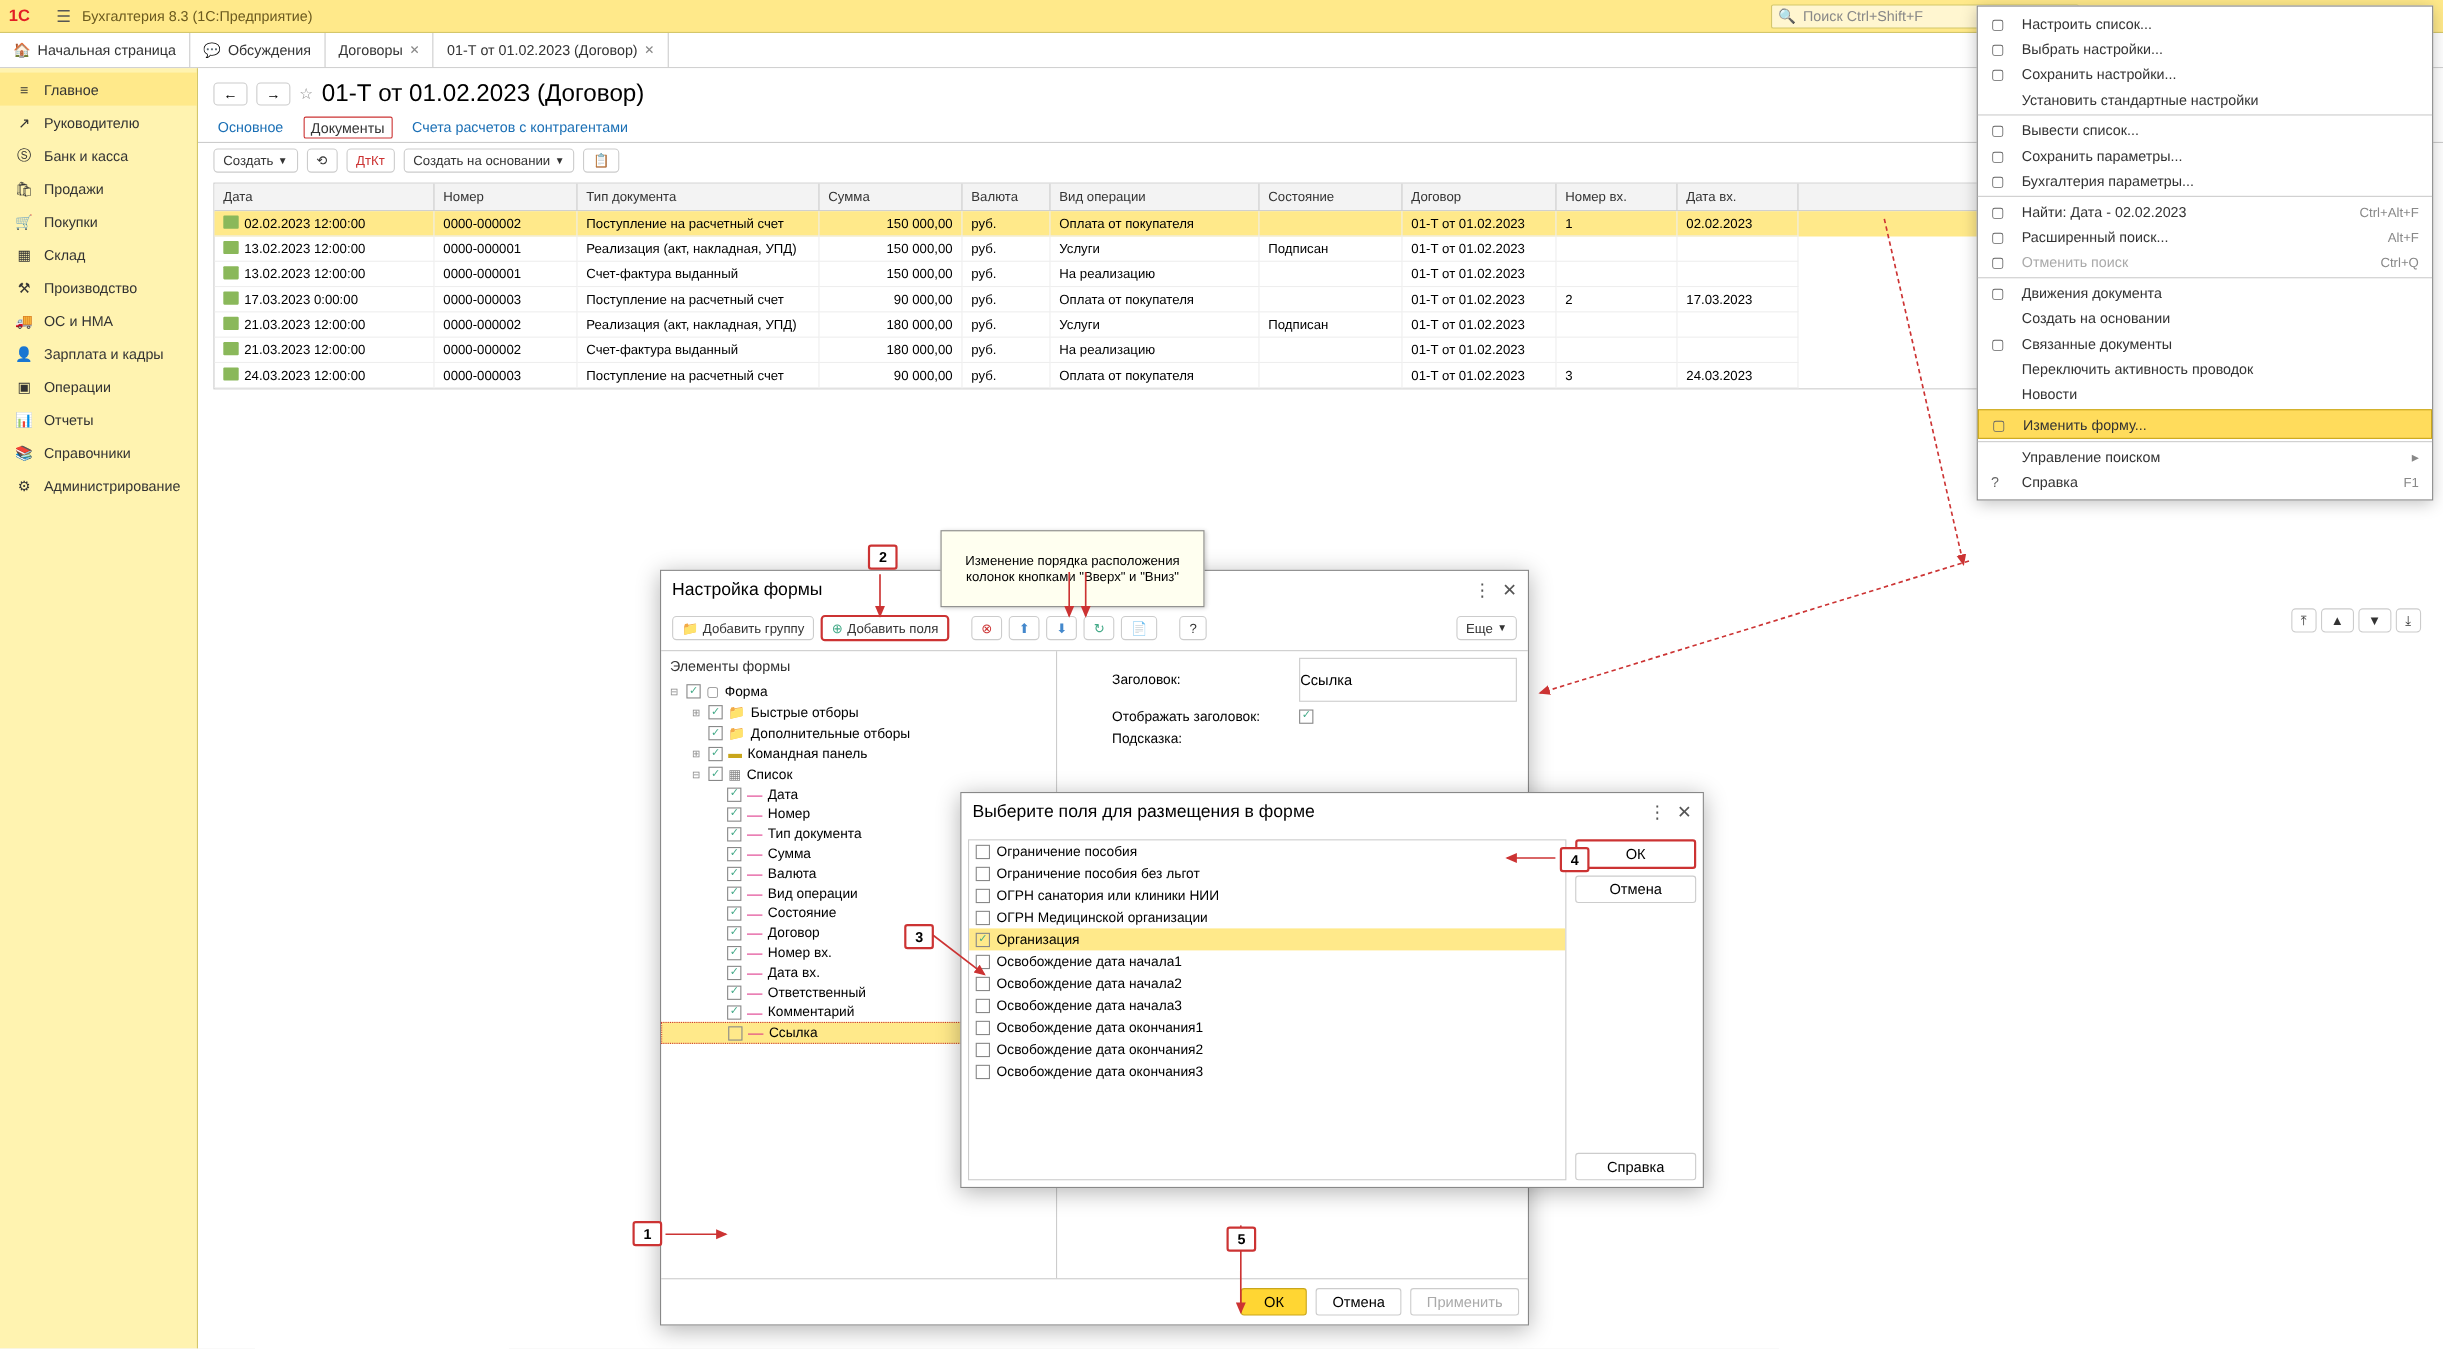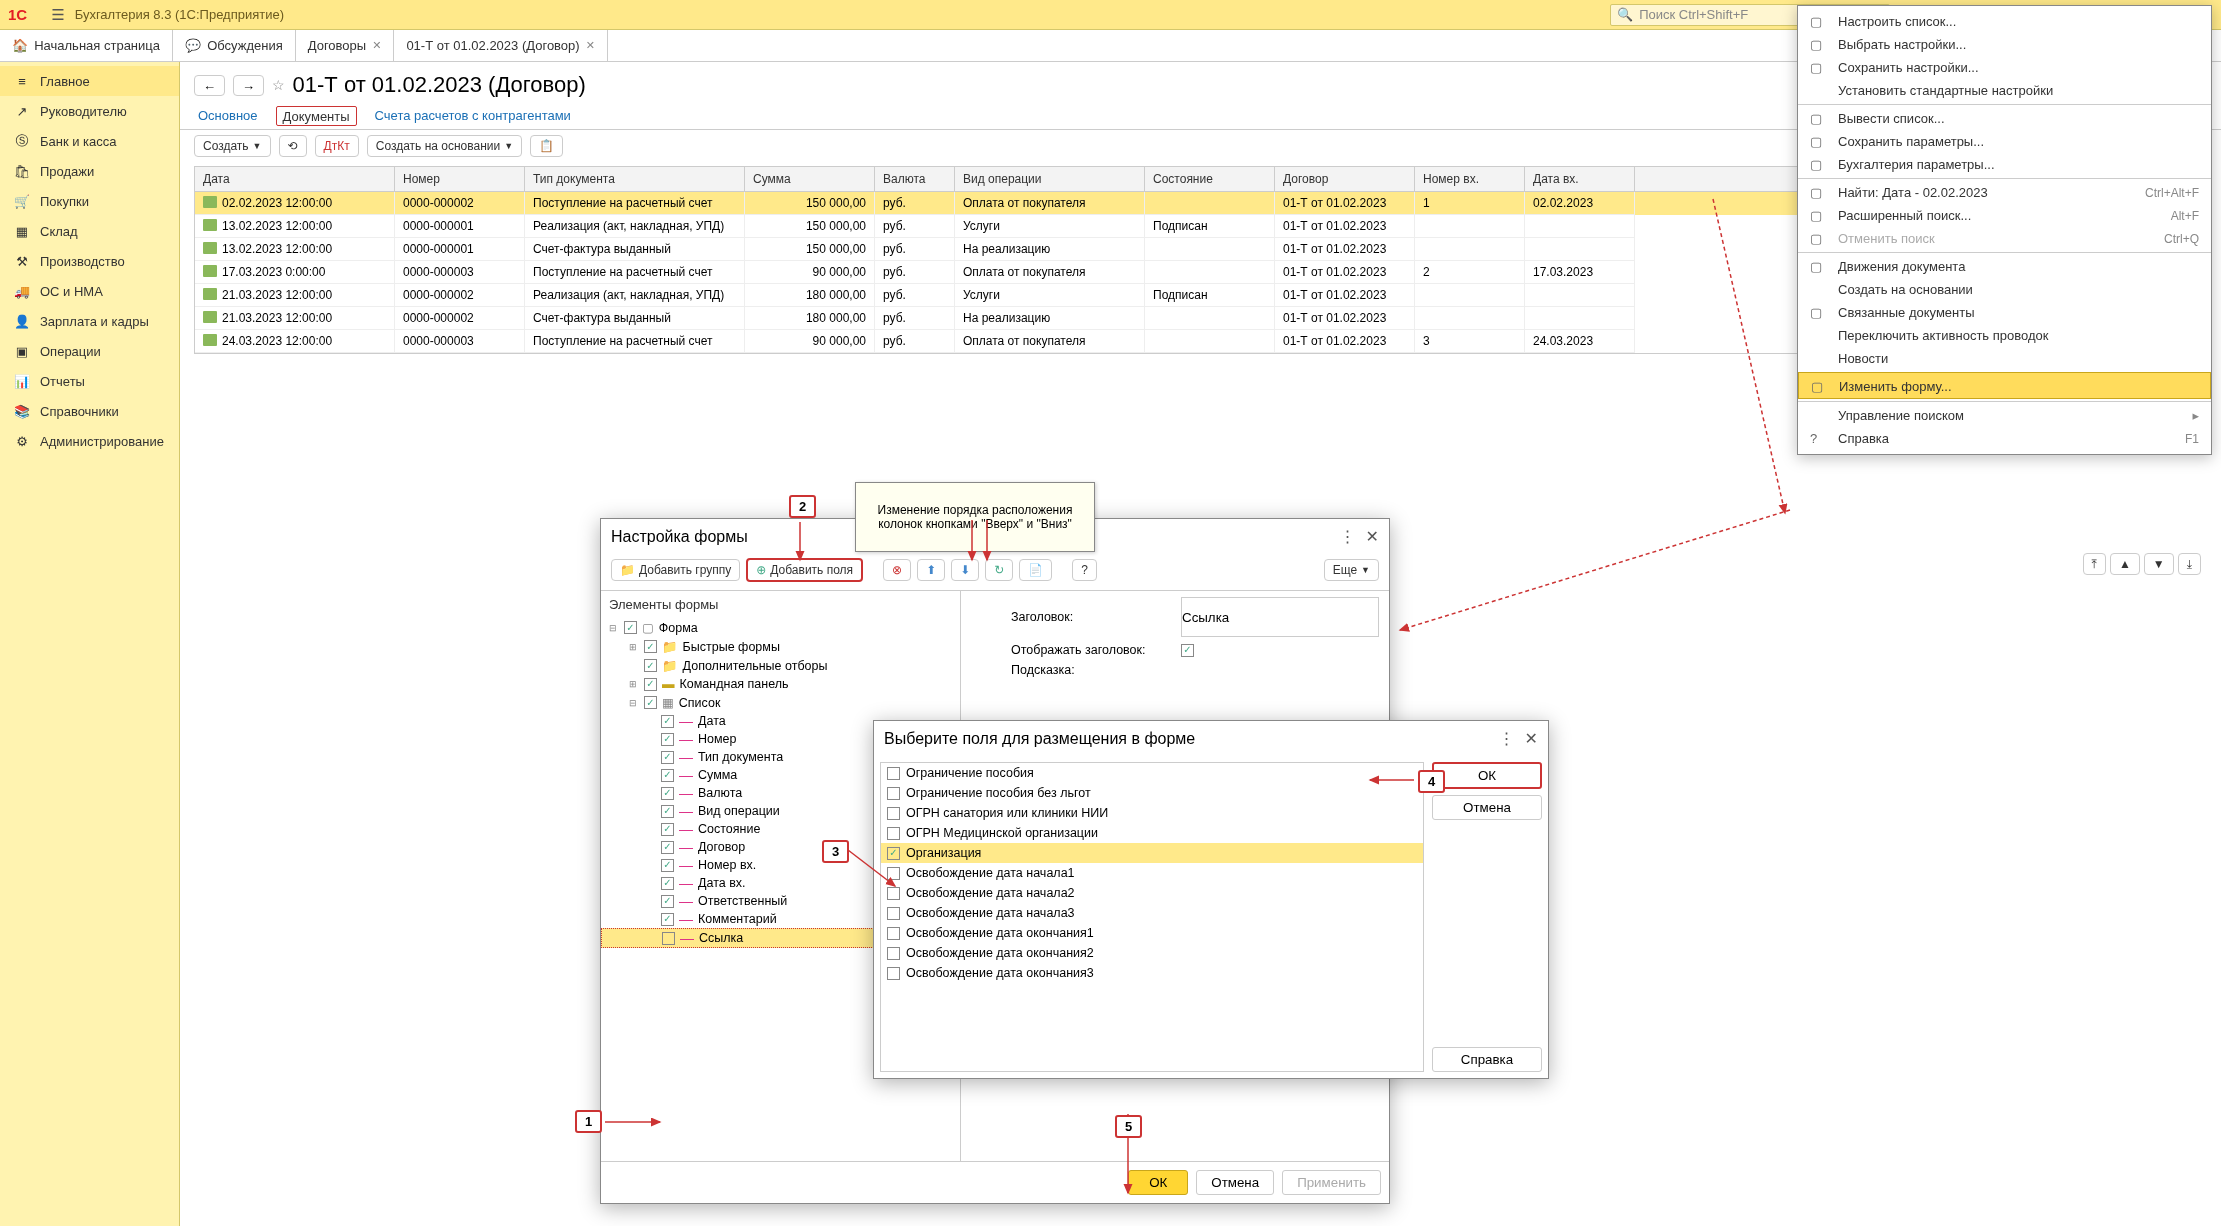--- a/index.html
+++ b/index.html
@@ -390,21 +390,21 @@
       <div class="tree-item lvl0">
           <span class="tw">⊟</span>
           <span class="chk on"></span>
           <span class="ic-list">▢</span>
           <span>Форма</span>
         </div>
       <div class="tree-item lvl1">
           <span class="tw">⊞</span>
           <span class="chk on"></span>
           <span class="ic-fld">📁</span>
-          <span>Быстрые формы</span>
+          <span>Быстрые отборы</span>
         </div>
       <div class="tree-item lvl1">
           <span class="tw"></span>
           <span class="chk on"></span>
           <span class="ic-fld">📁</span>
           <span>Дополнительные отборы</span>
         </div>
       <div class="tree-item lvl1">
           <span class="tw">⊞</span>
           <span class="chk on"></span>

